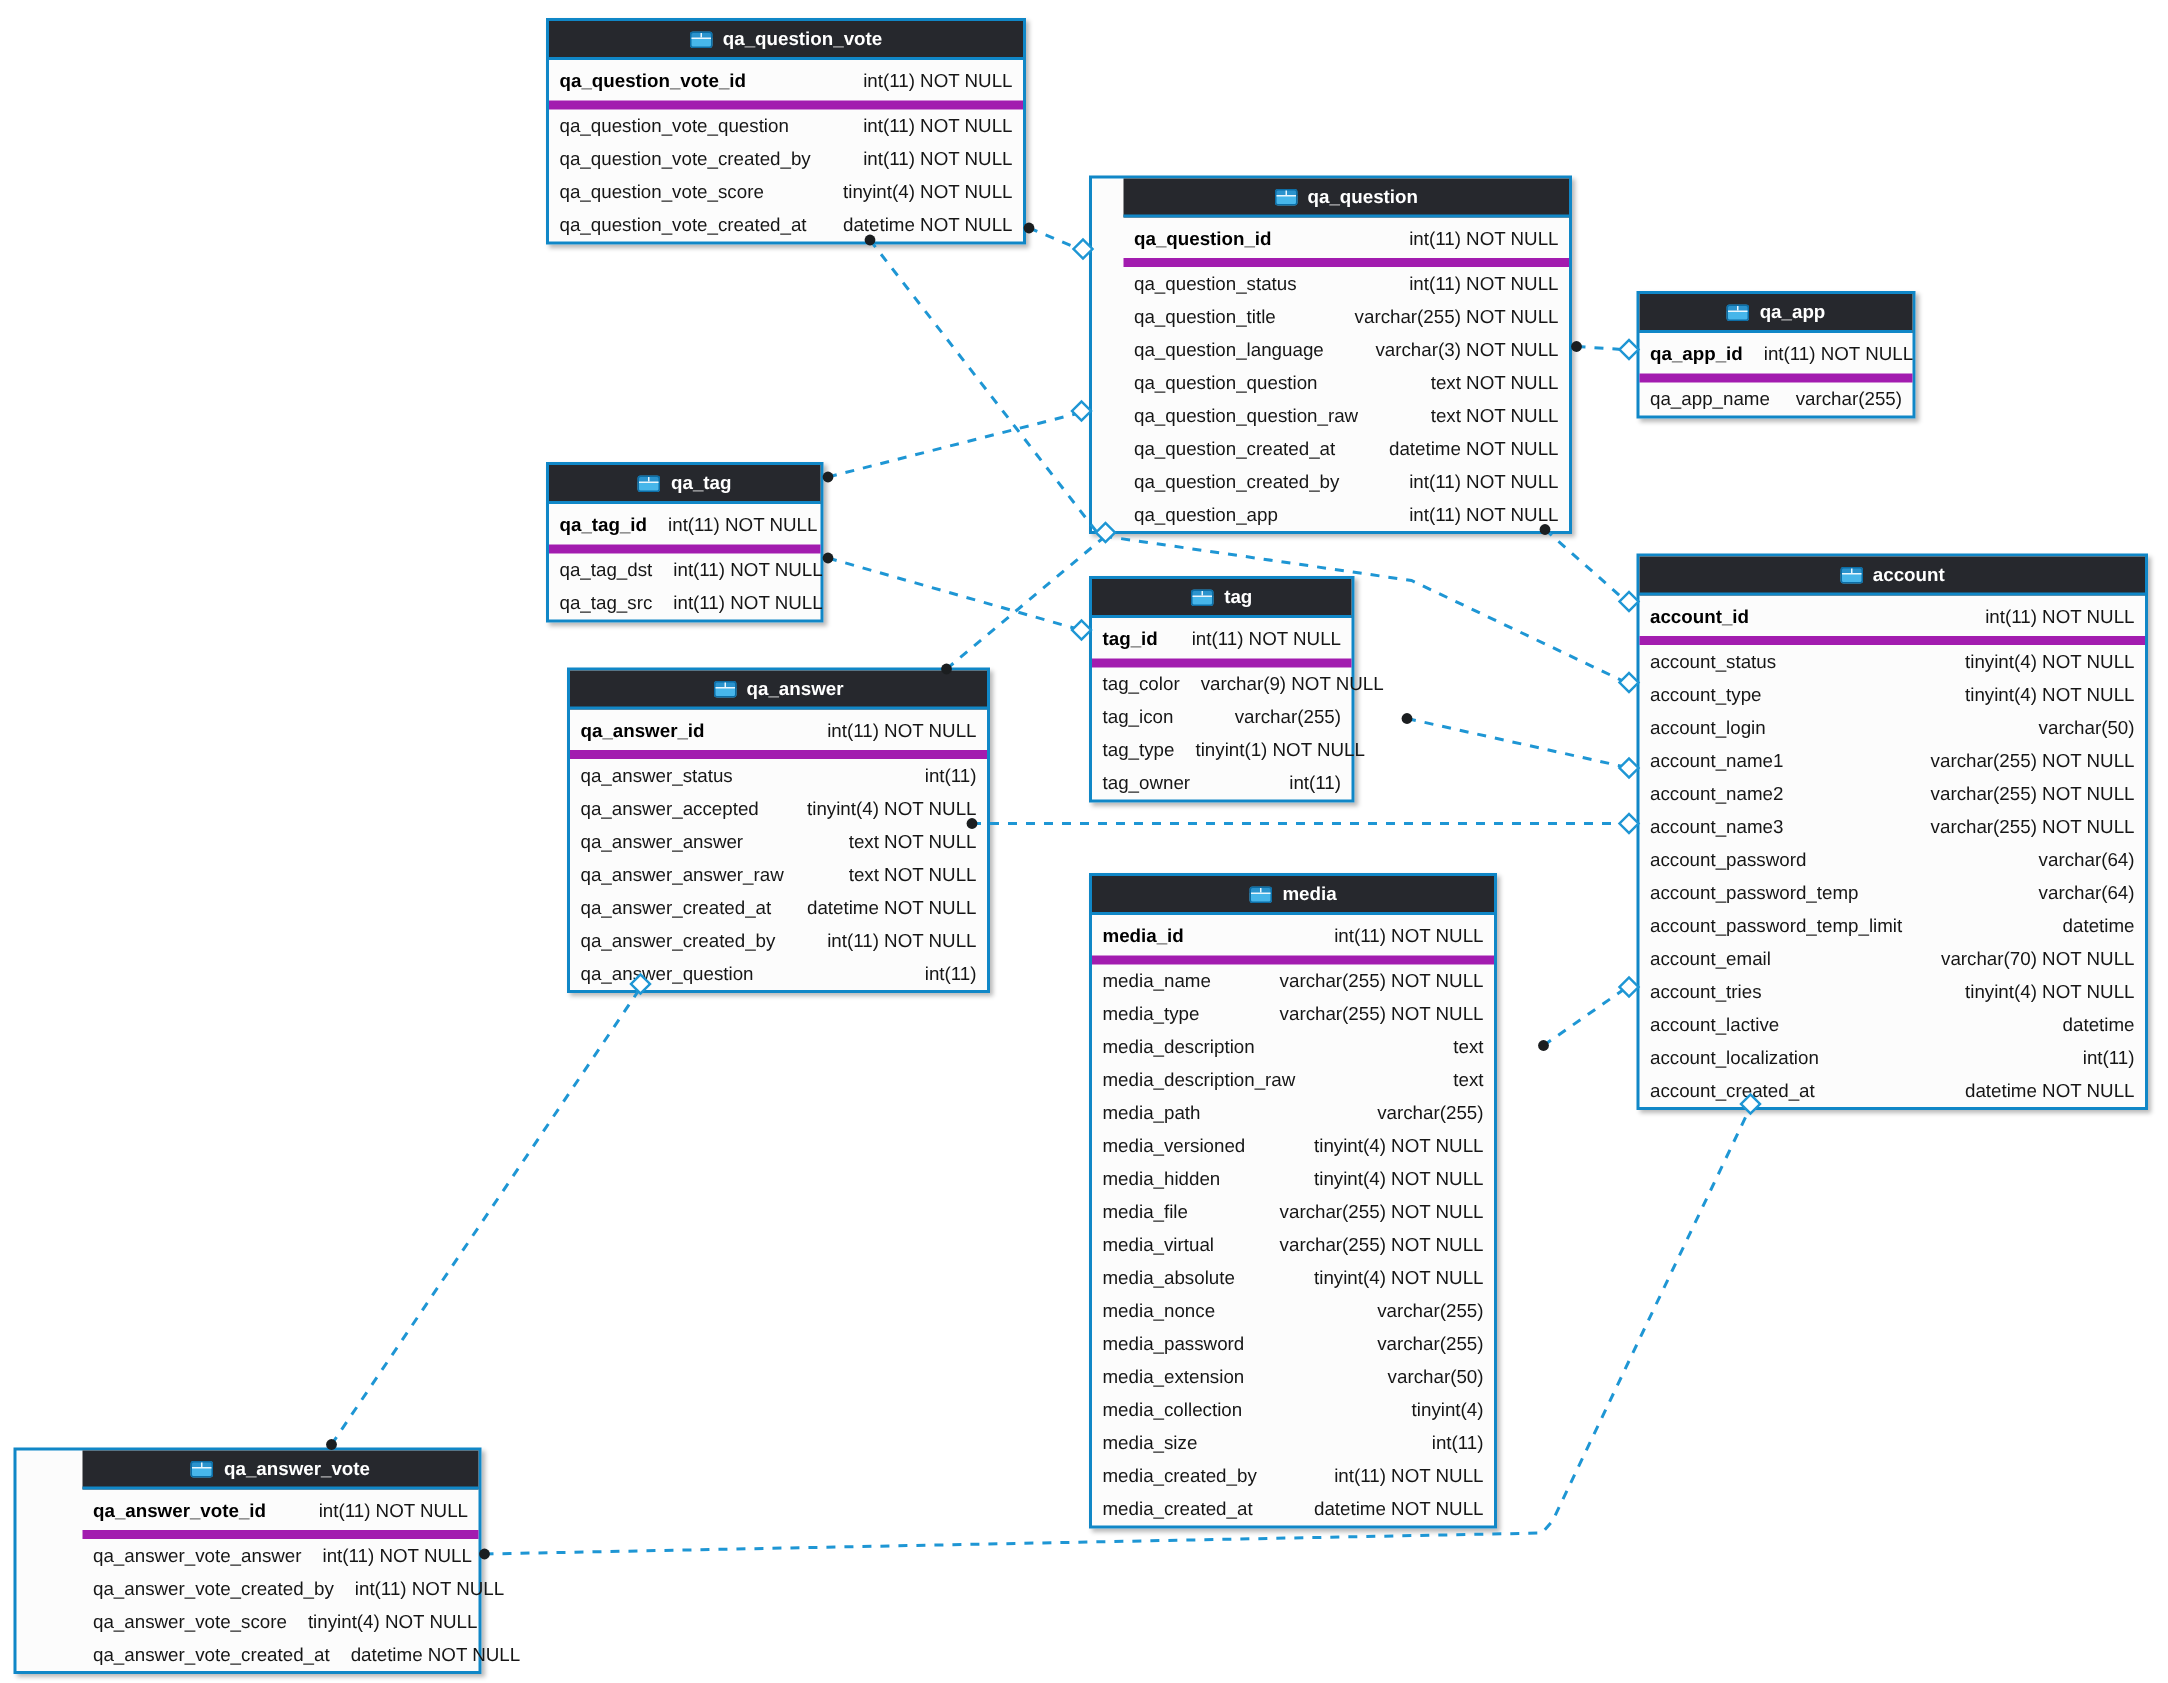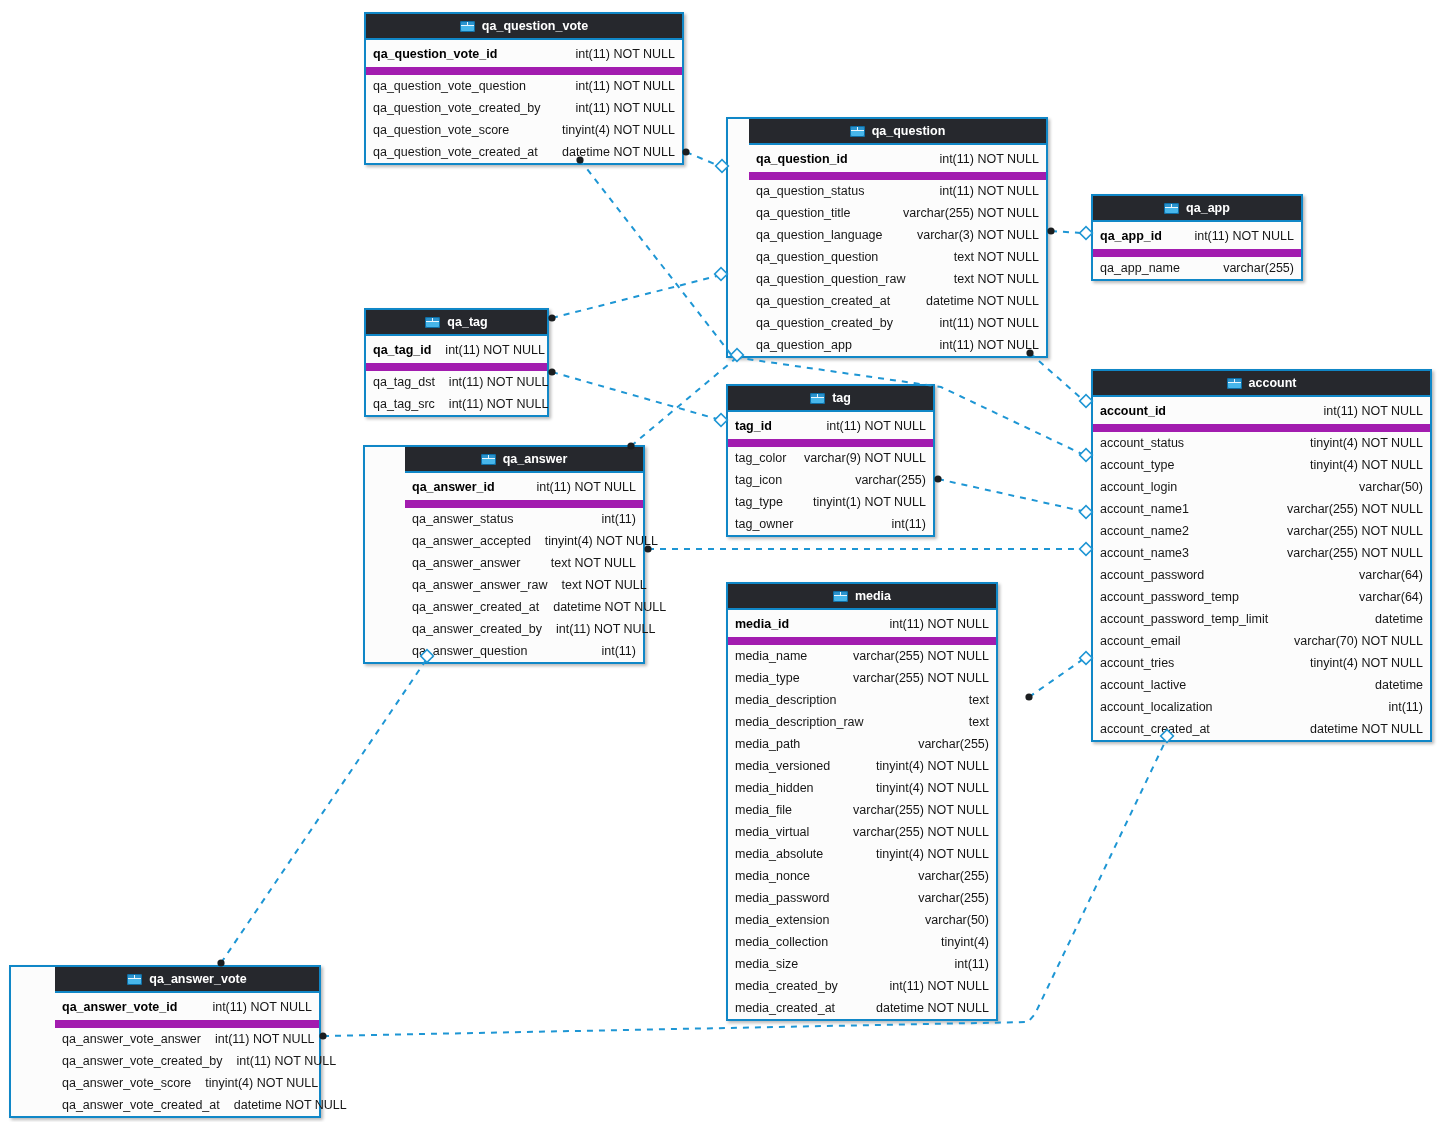--- a/index.html
+++ b/index.html
@@ -22,21 +22,21 @@
     background:linear-gradient(180deg,#2b93cd 0%,#2b93cd 42%,#47b6ea 42%,#47b6ea 100%);
     box-shadow:inset 0 0 0 1px #0c6da5;flex:0 0 auto;
   }
   .tbl-icon::before{content:"";position:absolute;left:1px;right:1px;top:4px;height:1px;background:#eaf6fd;}
   .tbl-icon::after{content:"";position:absolute;top:1px;height:3px;left:7px;width:1px;background:#eaf6fd;}
   .tbl-row{
     display:flex;justify-content:space-between;align-items:center;gap:14px;
     padding:0 7px;height:22px;font-size:12.5px;color:#161616;white-space:nowrap;
   }
   .pk-section .tbl-row{height:27px;}
-  .pk-section{border-bottom:8px solid #a21caf;}
+  .pk-section{border-bottom:6px solid #a21caf;}
   .pk-section .col-name{font-weight:bold;color:#000;}
   .col-type{text-align:right;}
   #connections{position:absolute;left:0;top:0;z-index:3;pointer-events:none;}
 </style>
 </head>
 <body>
 
 <div class="canvas">
   <div class="table-figure" style="left:364px;top:12px;width:320px;">
       <div class="tbl-header">
@@ -107,21 +107,21 @@
         <div class="tbl-row">
           <span class="col-name">qa_question_created_by</span>
           <span class="col-type">int(11) NOT NULL</span>
         </div>
         <div class="tbl-row">
           <span class="col-name">qa_question_app</span>
           <span class="col-type">int(11) NOT NULL</span>
         </div>
       </div>
     </div>
-  <div class="table-figure" style="left:1091px;top:194px;width:212px;">
+  <div class="table-figure" style="left:1091px;top:194px;width:186px;">
       <div class="tbl-header">
         <span class="tbl-icon"></span>
         <span>qa_app</span>
       </div>
       <div class="pk-section">
         <div class="tbl-row">
           <span class="col-name">qa_app_id</span>
           <span class="col-type">int(11) NOT NULL</span>
         </div>
       </div>
@@ -147,21 +147,21 @@
         <div class="tbl-row">
           <span class="col-name">qa_tag_dst</span>
           <span class="col-type">int(11) NOT NULL</span>
         </div>
         <div class="tbl-row">
           <span class="col-name">qa_tag_src</span>
           <span class="col-type">int(11) NOT NULL</span>
         </div>
       </div>
     </div>
-  <div class="table-figure" style="left:726px;top:384px;width:209px;">
+  <div class="table-figure" style="left:726px;top:384px;width:177px;">
       <div class="tbl-header">
         <span class="tbl-icon"></span>
         <span>tag</span>
       </div>
       <div class="pk-section">
         <div class="tbl-row">
           <span class="col-name">tag_id</span>
           <span class="col-type">int(11) NOT NULL</span>
         </div>
       </div>
@@ -177,21 +177,21 @@
         <div class="tbl-row">
           <span class="col-name">tag_type</span>
           <span class="col-type">tinyint(1) NOT NULL</span>
         </div>
         <div class="tbl-row">
           <span class="col-name">tag_owner</span>
           <span class="col-type">int(11)</span>
         </div>
       </div>
     </div>
-  <div class="table-figure" style="left:363px;top:445px;width:282px;padding-left:40px;">
+  <div class="table-figure" style="left:378px;top:445px;width:282px;">
       <div class="tbl-header">
         <span class="tbl-icon"></span>
         <span>qa_answer</span>
       </div>
       <div class="pk-section">
         <div class="tbl-row">
           <span class="col-name">qa_answer_id</span>
           <span class="col-type">int(11) NOT NULL</span>
         </div>
       </div>

